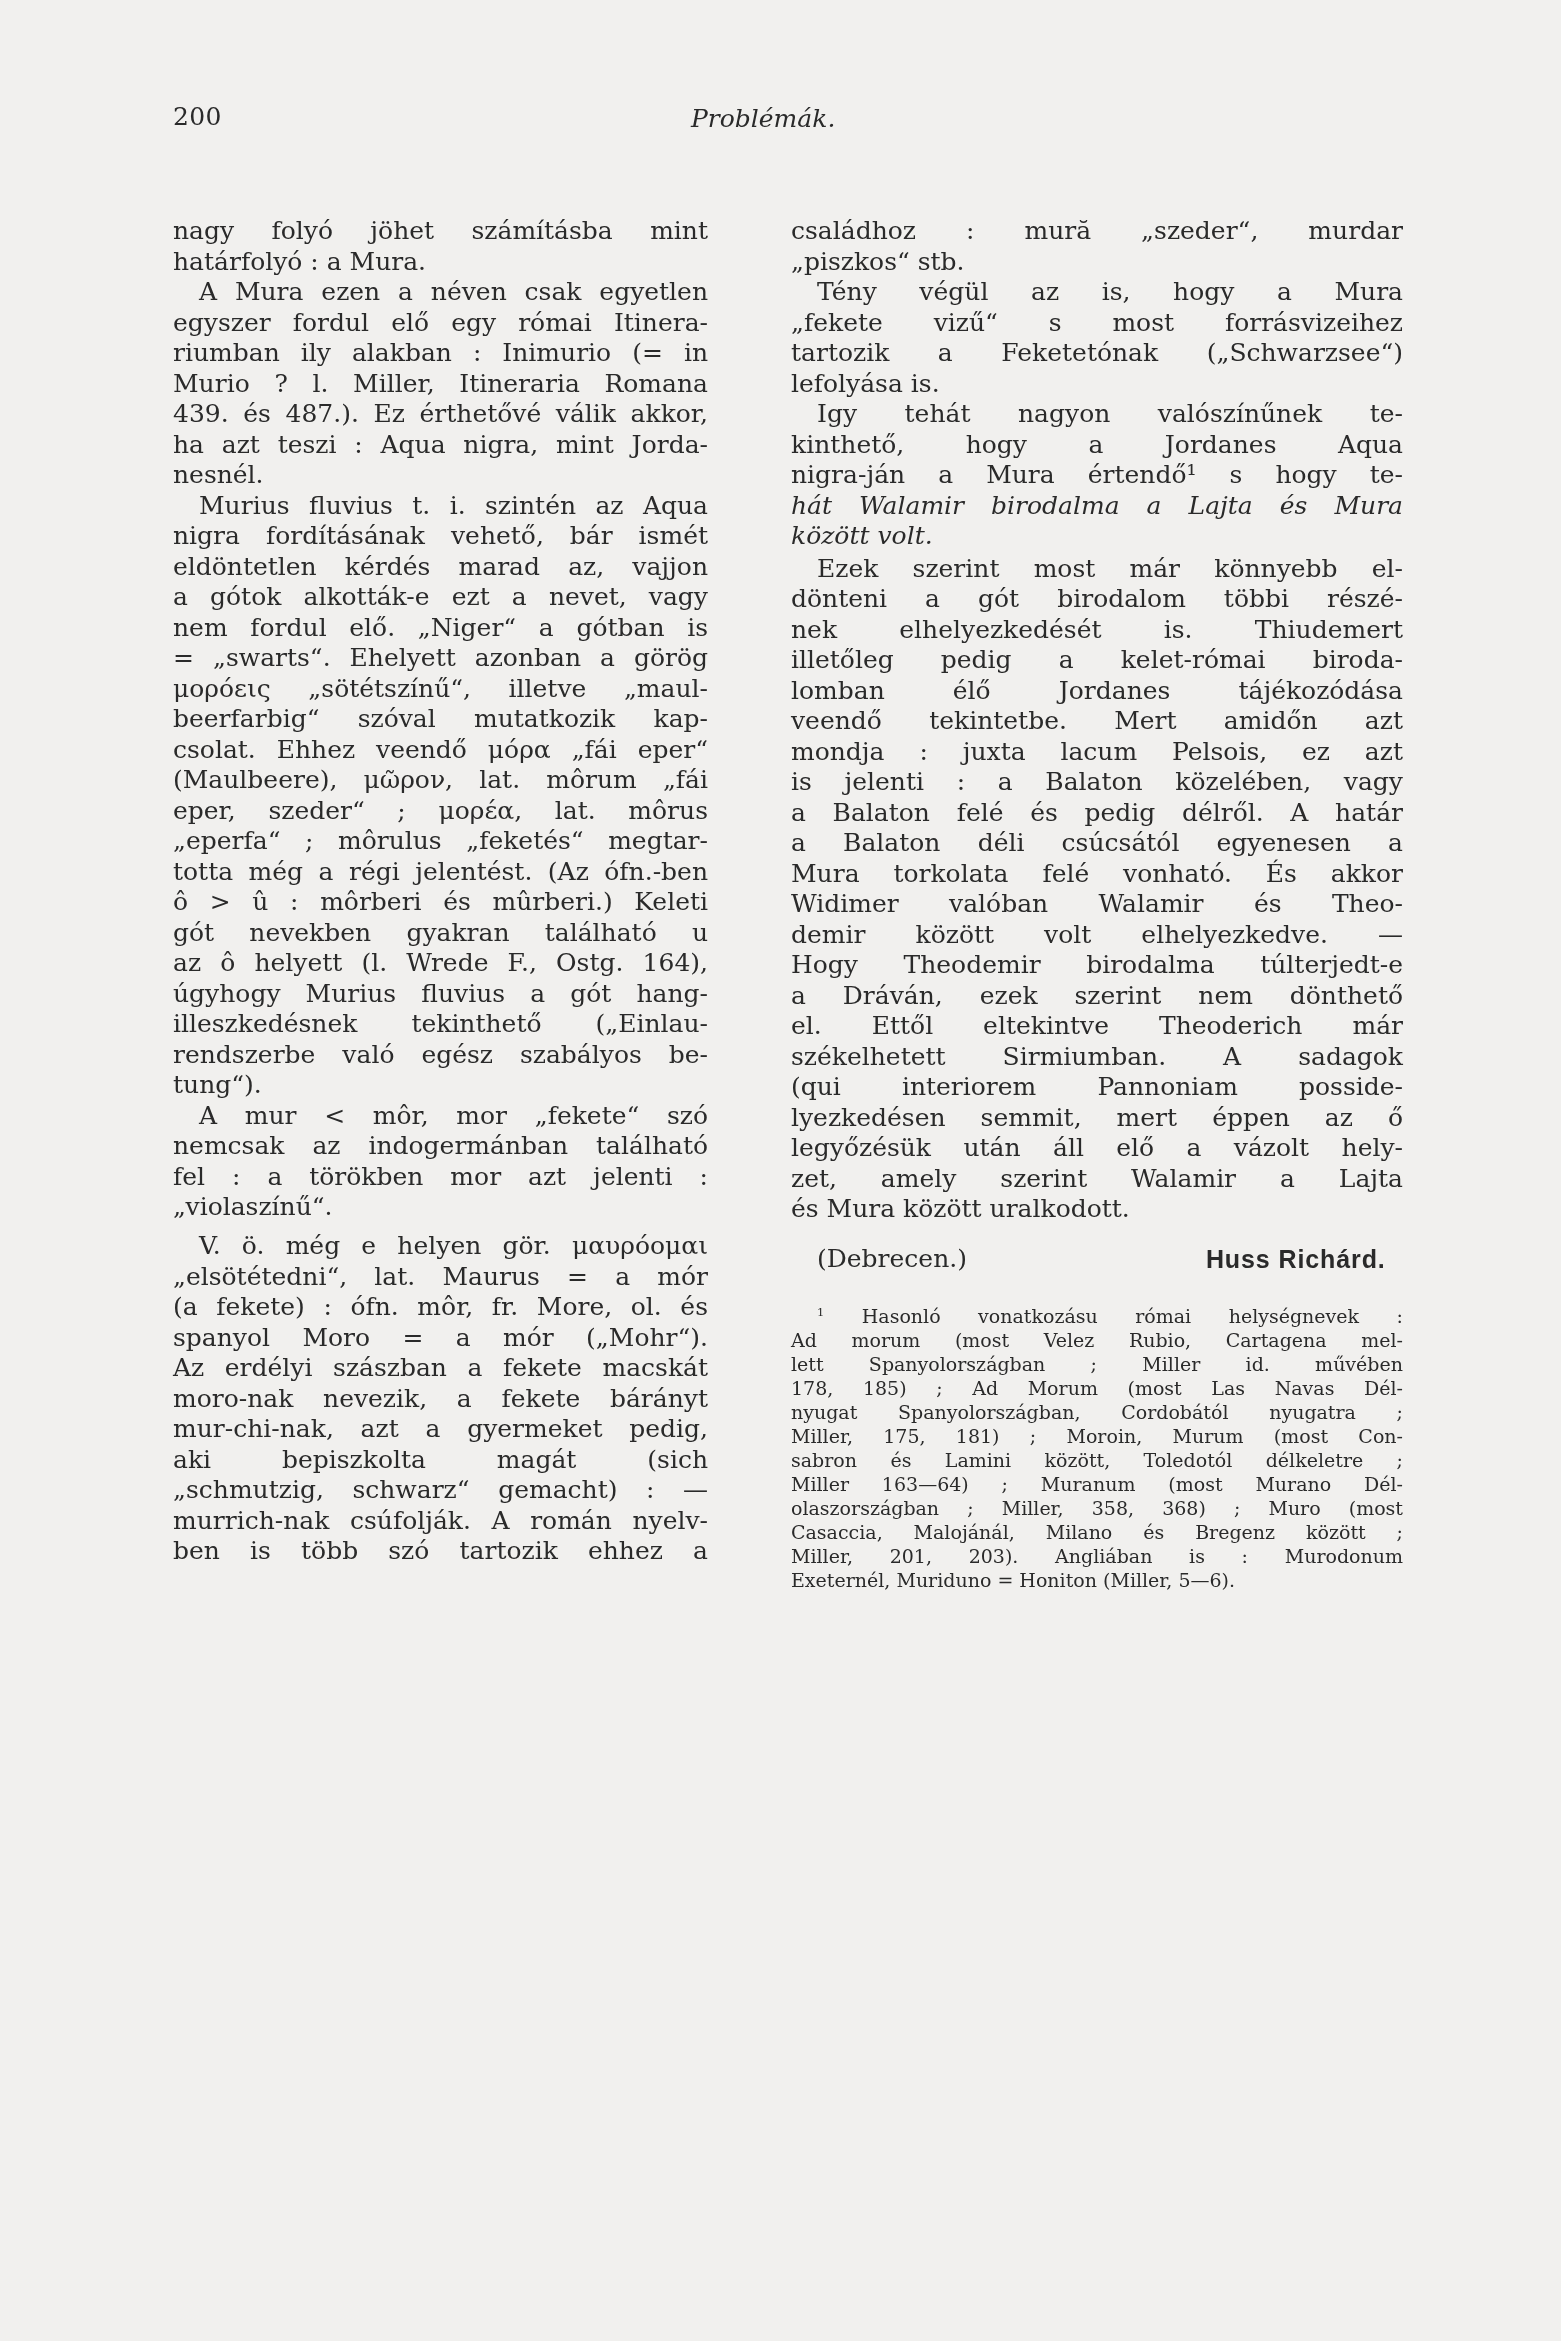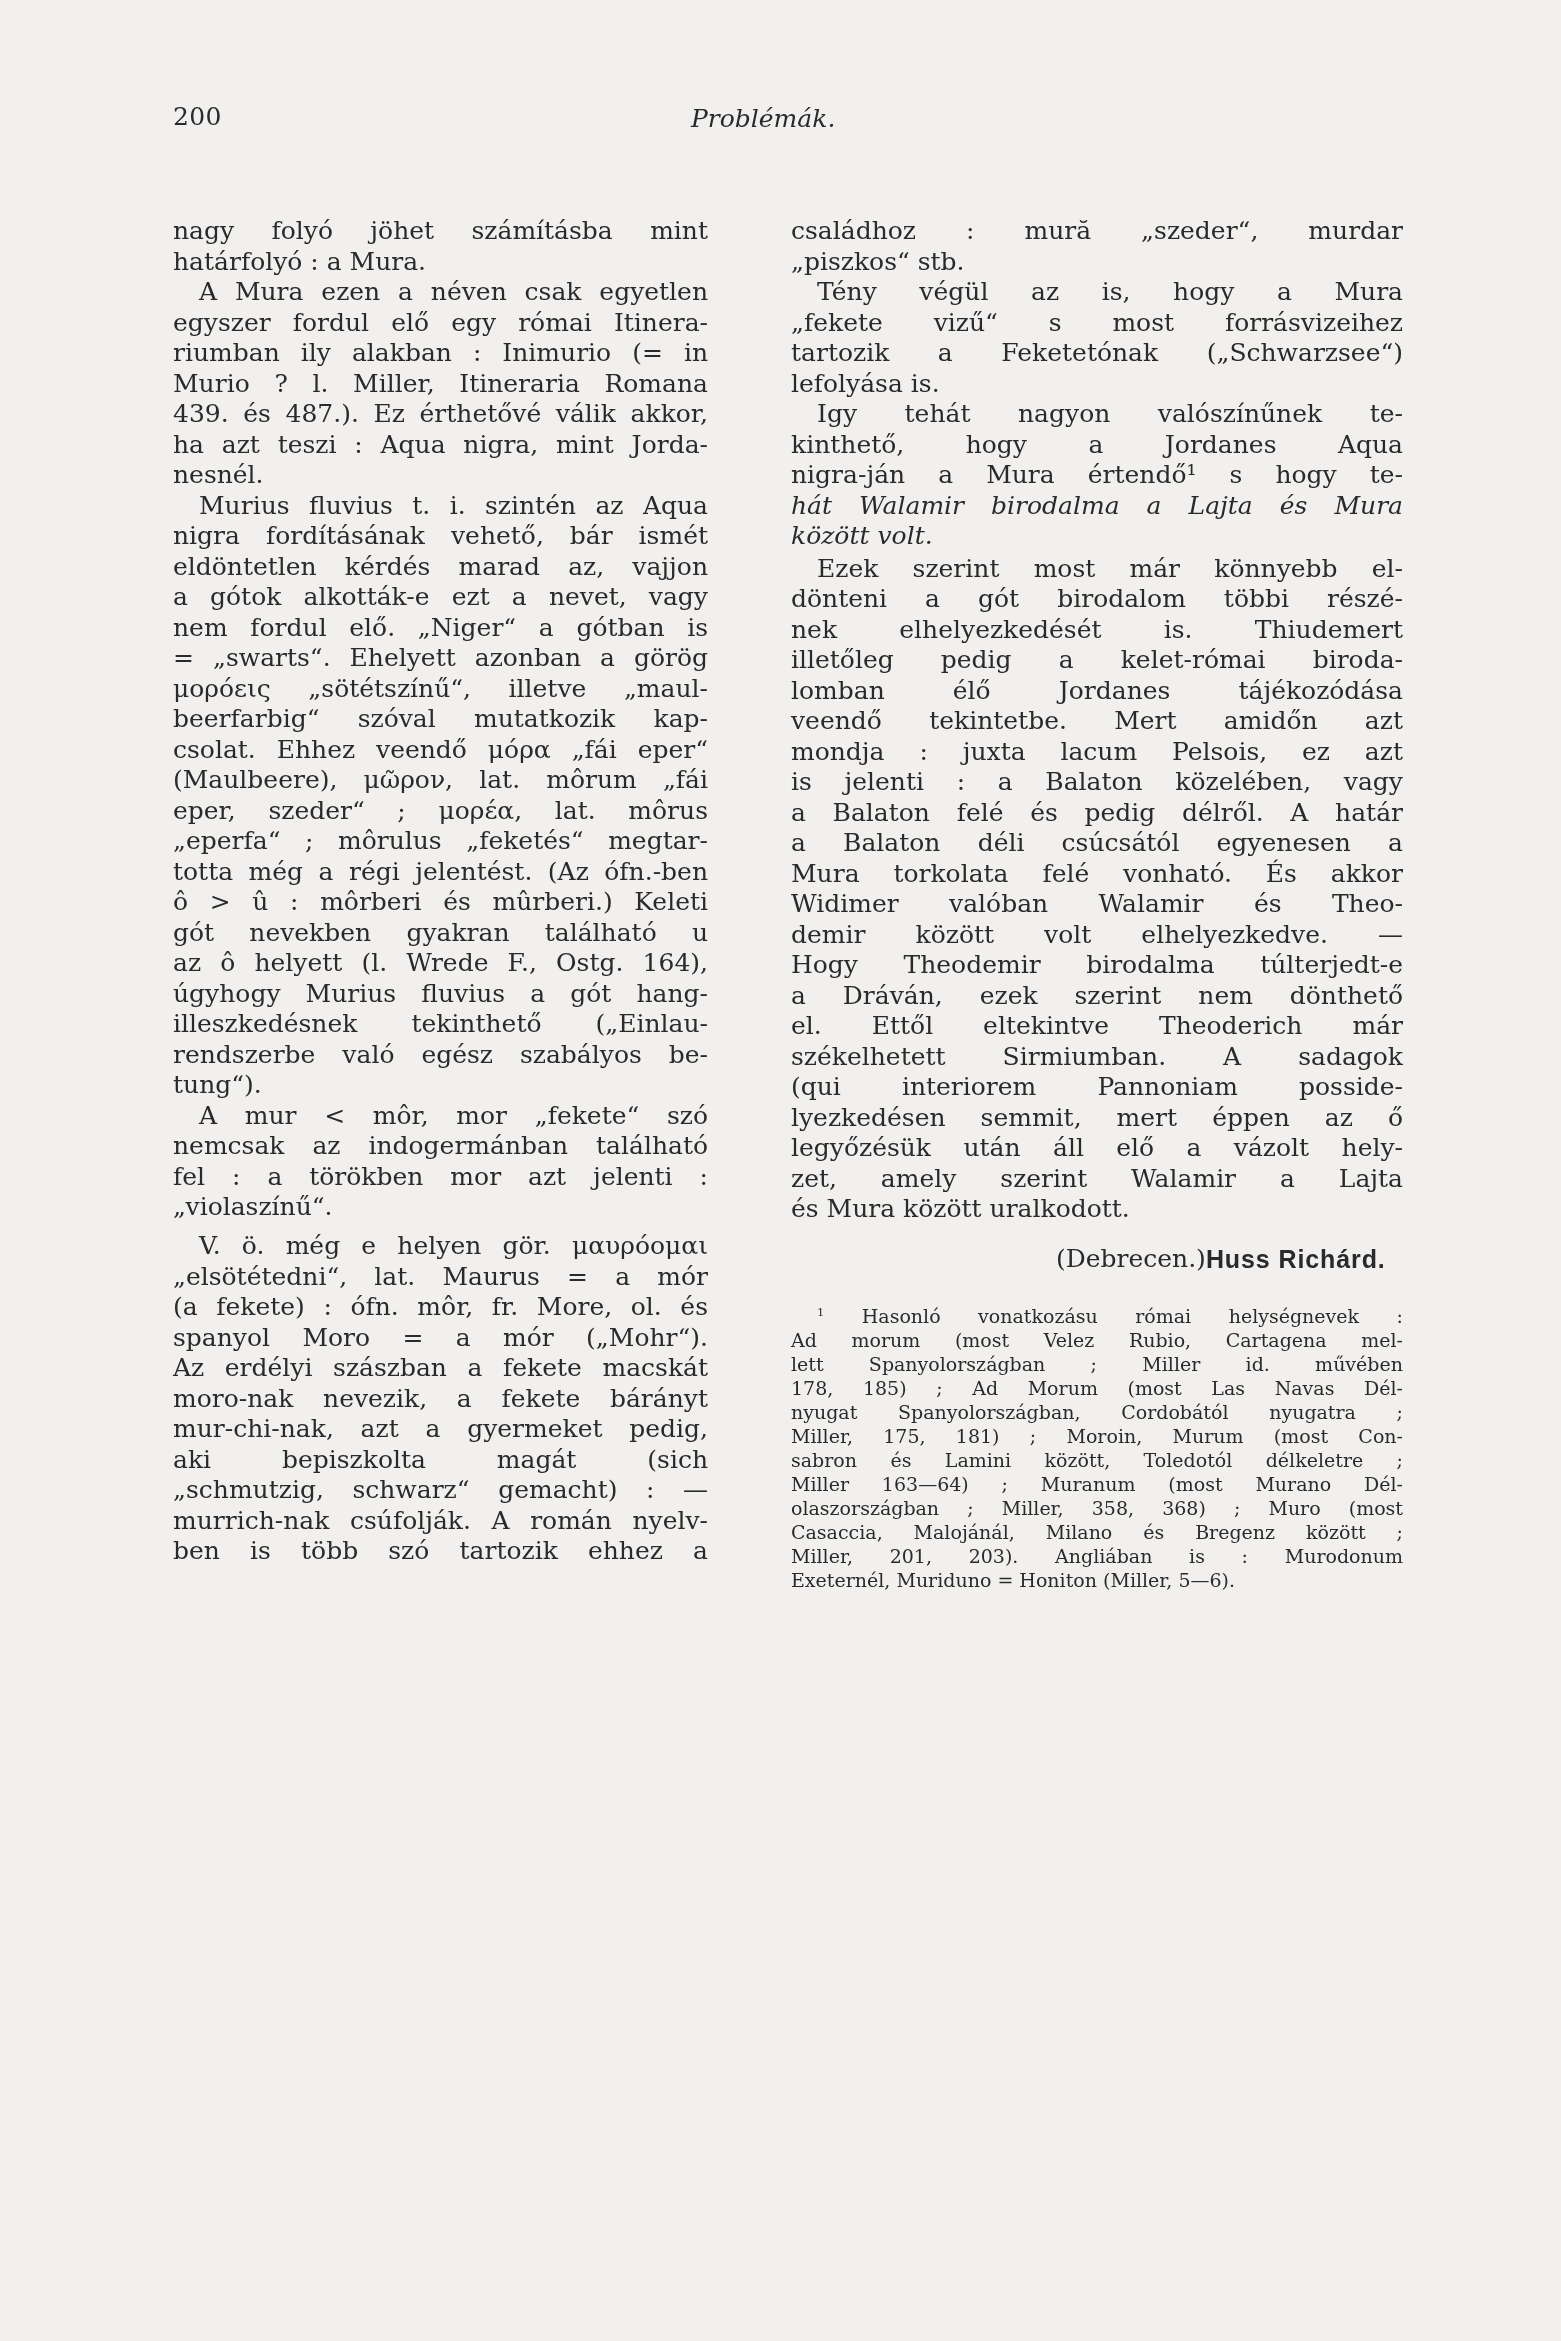--- a/index.html
+++ b/index.html
@@ -26,21 +26,21 @@
       position: absolute; top: 216px;
       font-size: 25px; line-height: 30.5px;
       text-align: justify;
     }
     .col-left { left: 173px; width: 535px; }
     .col-right { left: 791px; width: 612px; }
     .line { display: block; white-space: nowrap; text-align-last: justify; }
     .line.last { text-align-last: left; }
     .indent { padding-left: 26px; }
     .signature {
-      display: flex; justify-content: flex-end;
+      display: flex; justify-content: space-between;
       margin-top: 19px; padding-left: 26px; padding-right: 17.3px;
       font-size: 25px;
     }
     .author { font-weight: bold; font-family: "Liberation Sans", sans-serif; letter-spacing: 0.9px; }
     .footnote {
       margin-top: 29.5px;
       font-size: 19px; line-height: 24px;
     }
     .footnote .line { letter-spacing: 0; }
     sup { font-size: 60%; vertical-align: 0.6em; line-height: 0; }

